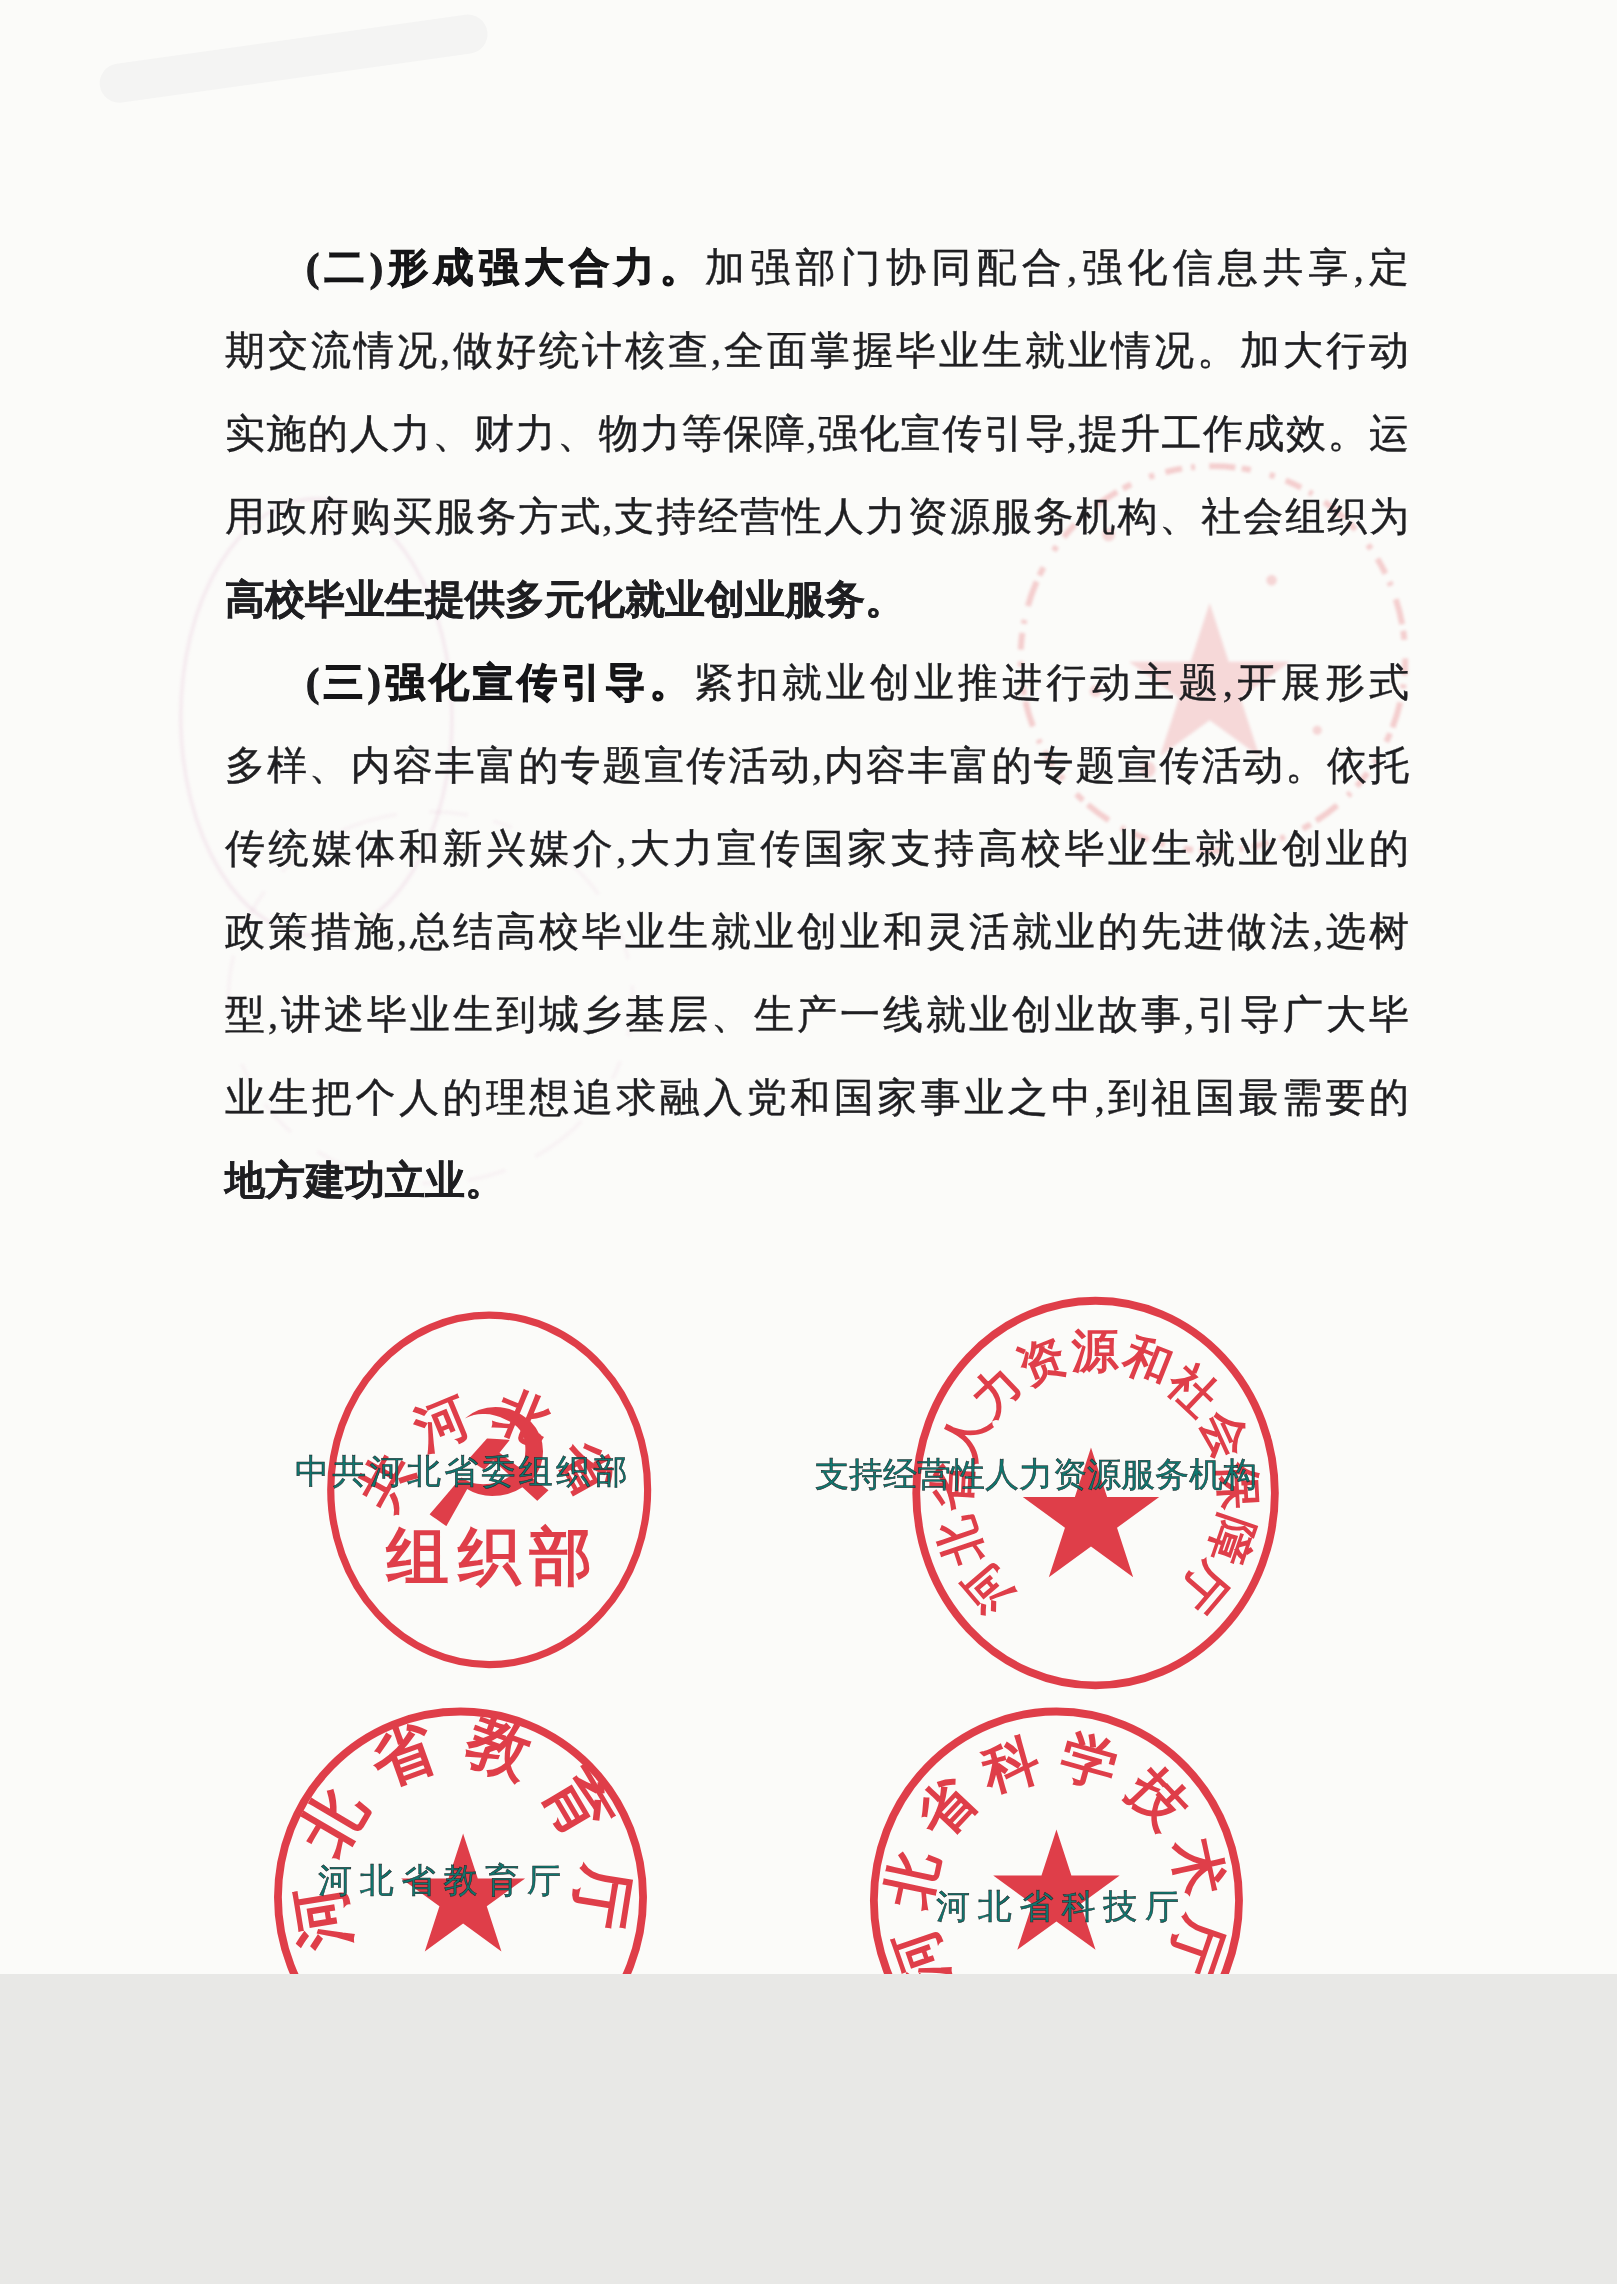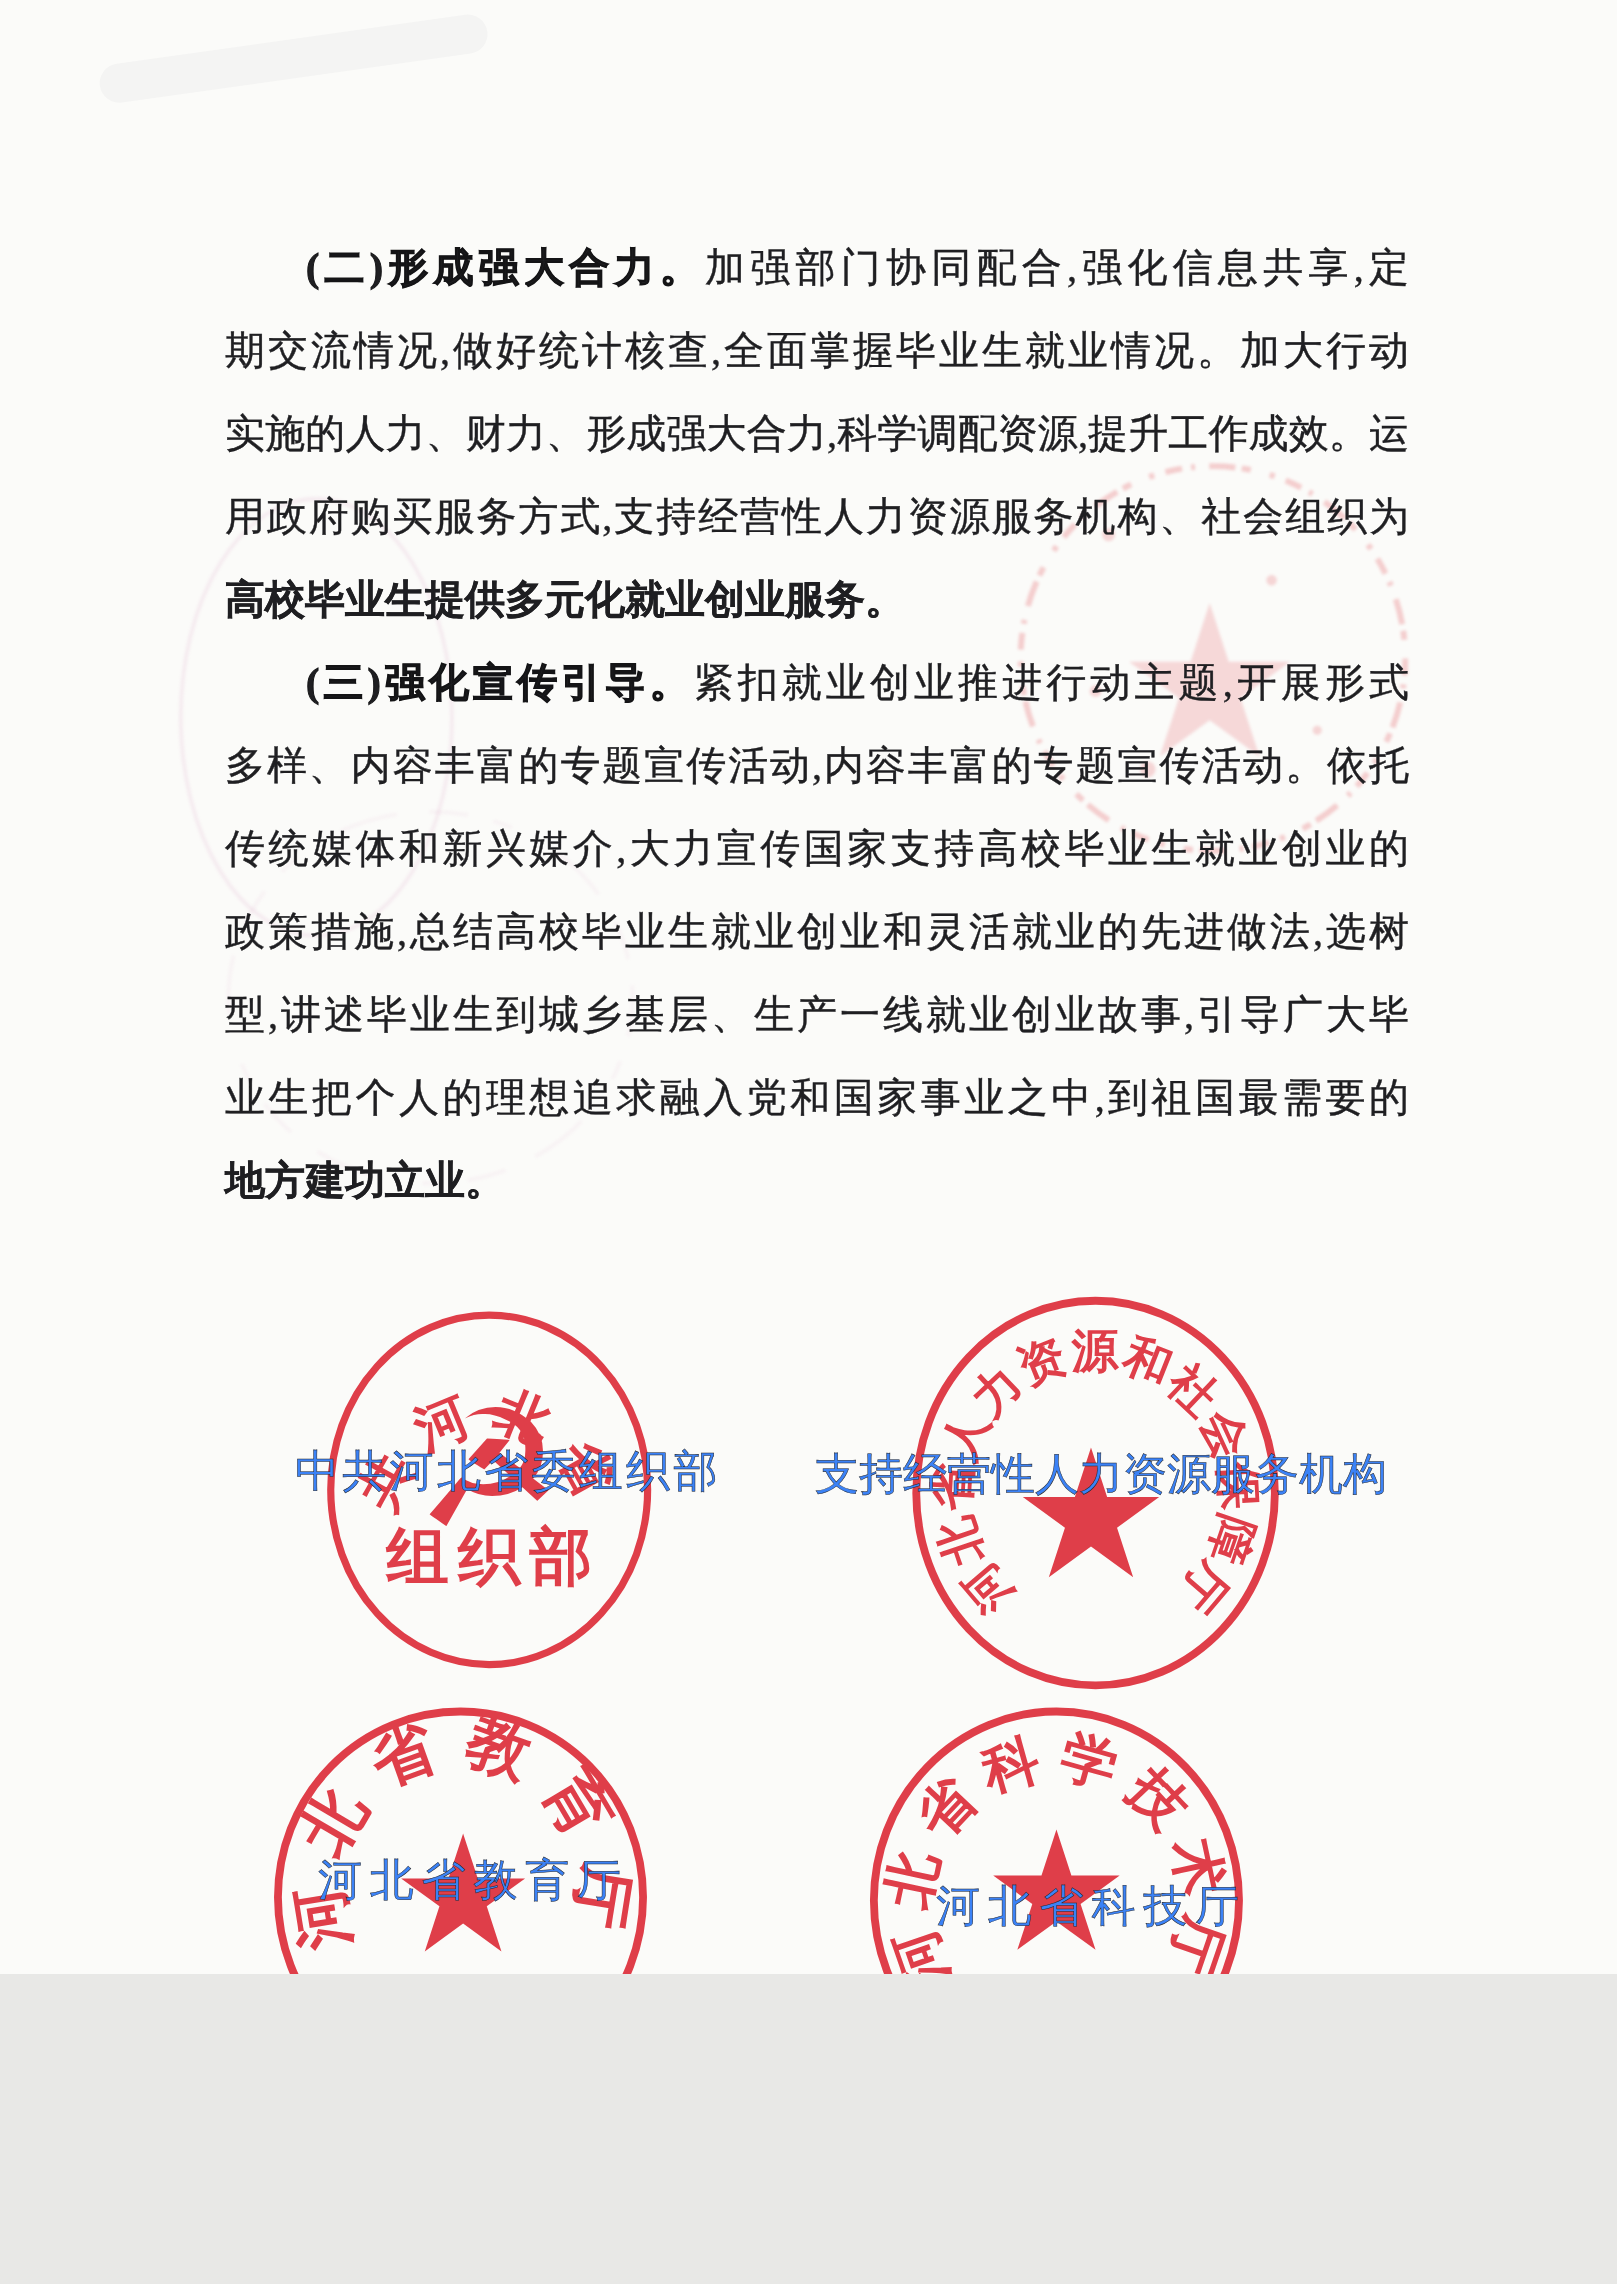--- a/index.html
+++ b/index.html
@@ -24,21 +24,21 @@
   }
   .line.last{text-align-last:left;font-weight:bold;}
   .line.indent{padding-left:81px;}
   .lead{font-weight:900;-webkit-text-stroke:1px #141416;}
   
   .overlay{position:absolute;left:0;top:0;pointer-events:none;}
   .ring{font-family:"Liberation Serif","DejaVu Serif",serif;font-weight:700;}
   
   .seal-label{
     position:absolute;white-space:nowrap;
-    font-size:44px;color:#3b82f6;
+    font-size:34px;color:#0f766e;
     -webkit-text-stroke:0.5px #232326;
     line-height:42px;
   }
   .lbl-1{left:295px;top:1451px;letter-spacing:3.3px;}
   .lbl-2{left:815px;top:1454px;letter-spacing:0px;}
   .lbl-3{left:318px;top:1860px;letter-spacing:7.8px;}
   .lbl-4{left:936px;top:1886px;letter-spacing:7.8px;}
   
   .page-number{
     position:absolute;left:1252px;top:1977px;width:196px;
@@ -112,21 +112,21 @@
       <text class="ring" font-size="86" letter-spacing="20" fill="#dd2f3b">
         <textPath href="#ring4" startOffset="50%" text-anchor="middle">河北省科学技术厅</textPath>
       </text>
       <use href="#star" transform="translate(1620 2908) scale(1.02)" fill="#dd2f3b"></use>
     </g>
   </svg>
 
   <div class="body-text">
       <p class="line indent"><span class="lead">(二)形成强大合力。</span><span>加强部门协同配合,强化信息共享,定</span></p>
       <p class="line"><span class="lead"></span><span>期交流情况,做好统计核查,全面掌握毕业生就业情况。加大行动</span></p>
-      <p class="line"><span class="lead"></span><span>实施的人力、财力、形成强大合力,科学调配资源,提升工作成效。运</span></p>
+      <p class="line"><span class="lead"></span><span>实施的人力、财力、物力等保障,强化宣传引导,提升工作成效。运</span></p>
       <p class="line"><span class="lead"></span><span>用政府购买服务方式,支持经营性人力资源服务机构、社会组织为</span></p>
       <p class="line last"><span class="lead"></span><span>高校毕业生提供多元化就业创业服务。</span></p>
       <p class="line indent"><span class="lead">(三)强化宣传引导。</span><span>紧扣就业创业推进行动主题,开展形式</span></p>
       <p class="line"><span class="lead"></span><span>多样、内容丰富的专题宣传活动,内容丰富的专题宣传活动。依托</span></p>
       <p class="line"><span class="lead"></span><span>传统媒体和新兴媒介,大力宣传国家支持高校毕业生就业创业的</span></p>
       <p class="line"><span class="lead"></span><span>政策措施,总结高校毕业生就业创业和灵活就业的先进做法,选树</span></p>
       <p class="line"><span class="lead"></span><span>型,讲述毕业生到城乡基层、生产一线就业创业故事,引导广大毕</span></p>
       <p class="line"><span class="lead"></span><span>业生把个人的理想追求融入党和国家事业之中,到祖国最需要的</span></p>
       <p class="line last"><span class="lead"></span><span>地方建功立业。</span></p>
     </div>

